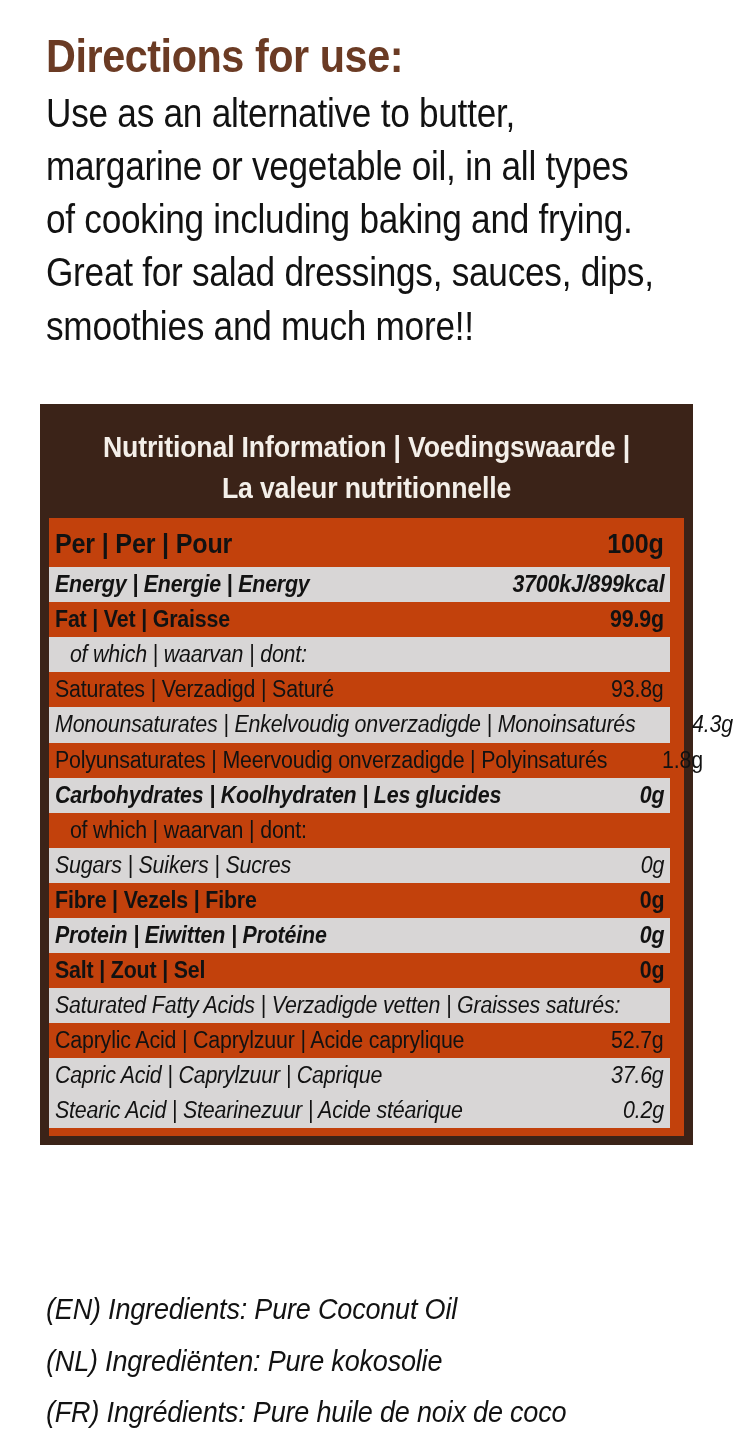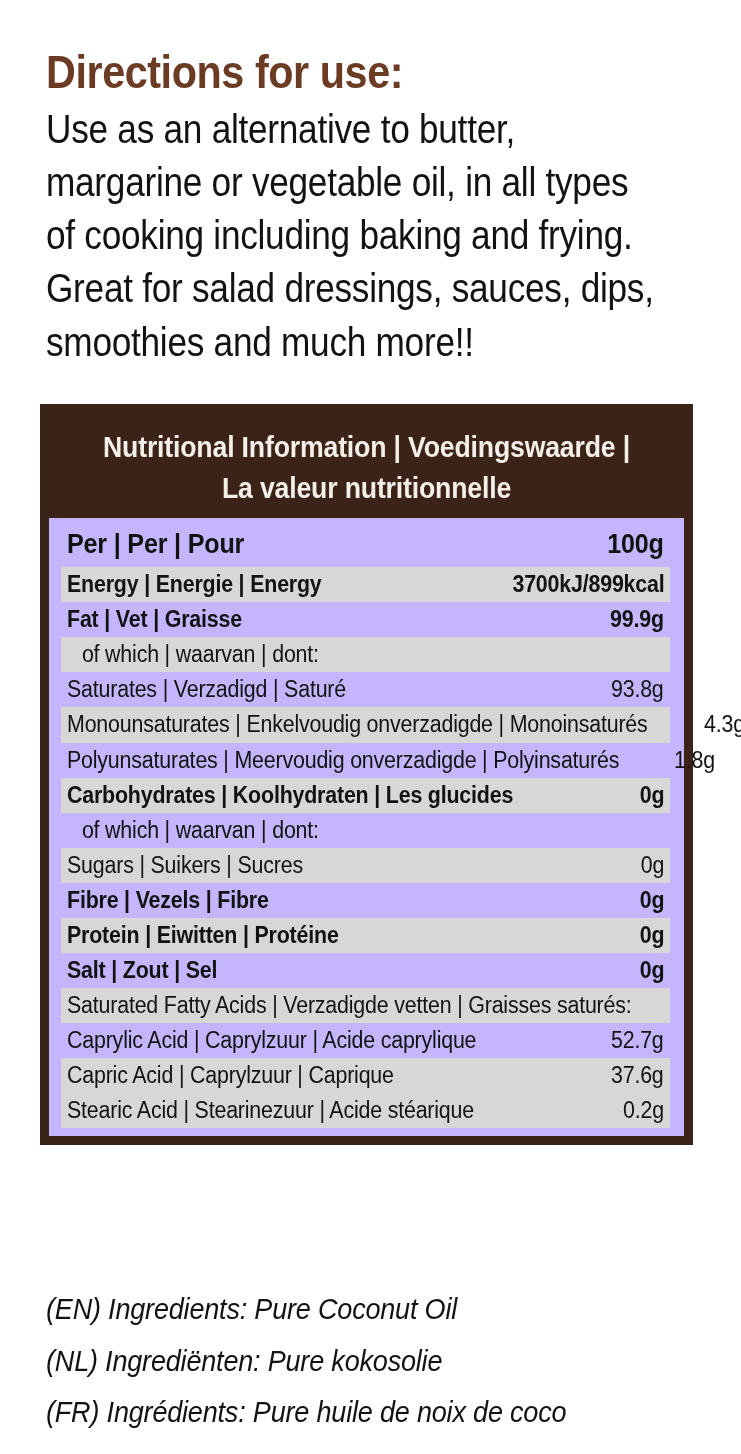--- a/index.html
+++ b/index.html
@@ -20,21 +20,21 @@
     left: 0; top: 0;
     width: 741px;
     height: 1454px;
     background: #ffffff;
   }
 
   
   .directions {
     position: absolute;
     left: 46px;
-    top: 48px;
+    top: 32px;
     width: 660px;
   }
   .directions-title {
     color: #6B3B24;
     font-size: 47px;
     font-weight: 700;
     line-height: 1.04;
     letter-spacing: -0.5px;
     transform: scaleX(0.88);
     transform-origin: left center;
@@ -77,35 +77,35 @@
     display: block;
     font-size: 29px;
     font-weight: 700;
     line-height: 1.42;
     letter-spacing: -0.2px;
     transform: scaleX(0.92);
     white-space: nowrap;
   }
 
   .rows {
-    background: #c4b5fd;
-    padding: 6px 14px 8px 12px;
+    background: #c2410c;
+    padding: 6px 14px 8px 0;
     box-sizing: border-box;
   }
 
   .row {
     display: flex;
     align-items: baseline;
     justify-content: space-between;
     padding: 3px 6px 4px 6px;
     box-sizing: border-box;
     min-height: 26px;
     color: #121212;
   }
-  .row.shaded { background: #D8D6D6; }
+  .row.shaded { background: #D8D6D6; font-style: italic; }
   .row .lbl {
     font-size: 23px;
     line-height: 1.22;
     letter-spacing: -0.2px;
     transform: scaleX(0.93);
     transform-origin: left center;
     white-space: nowrap;
   }
   .row .val {
     font-size: 23px;

